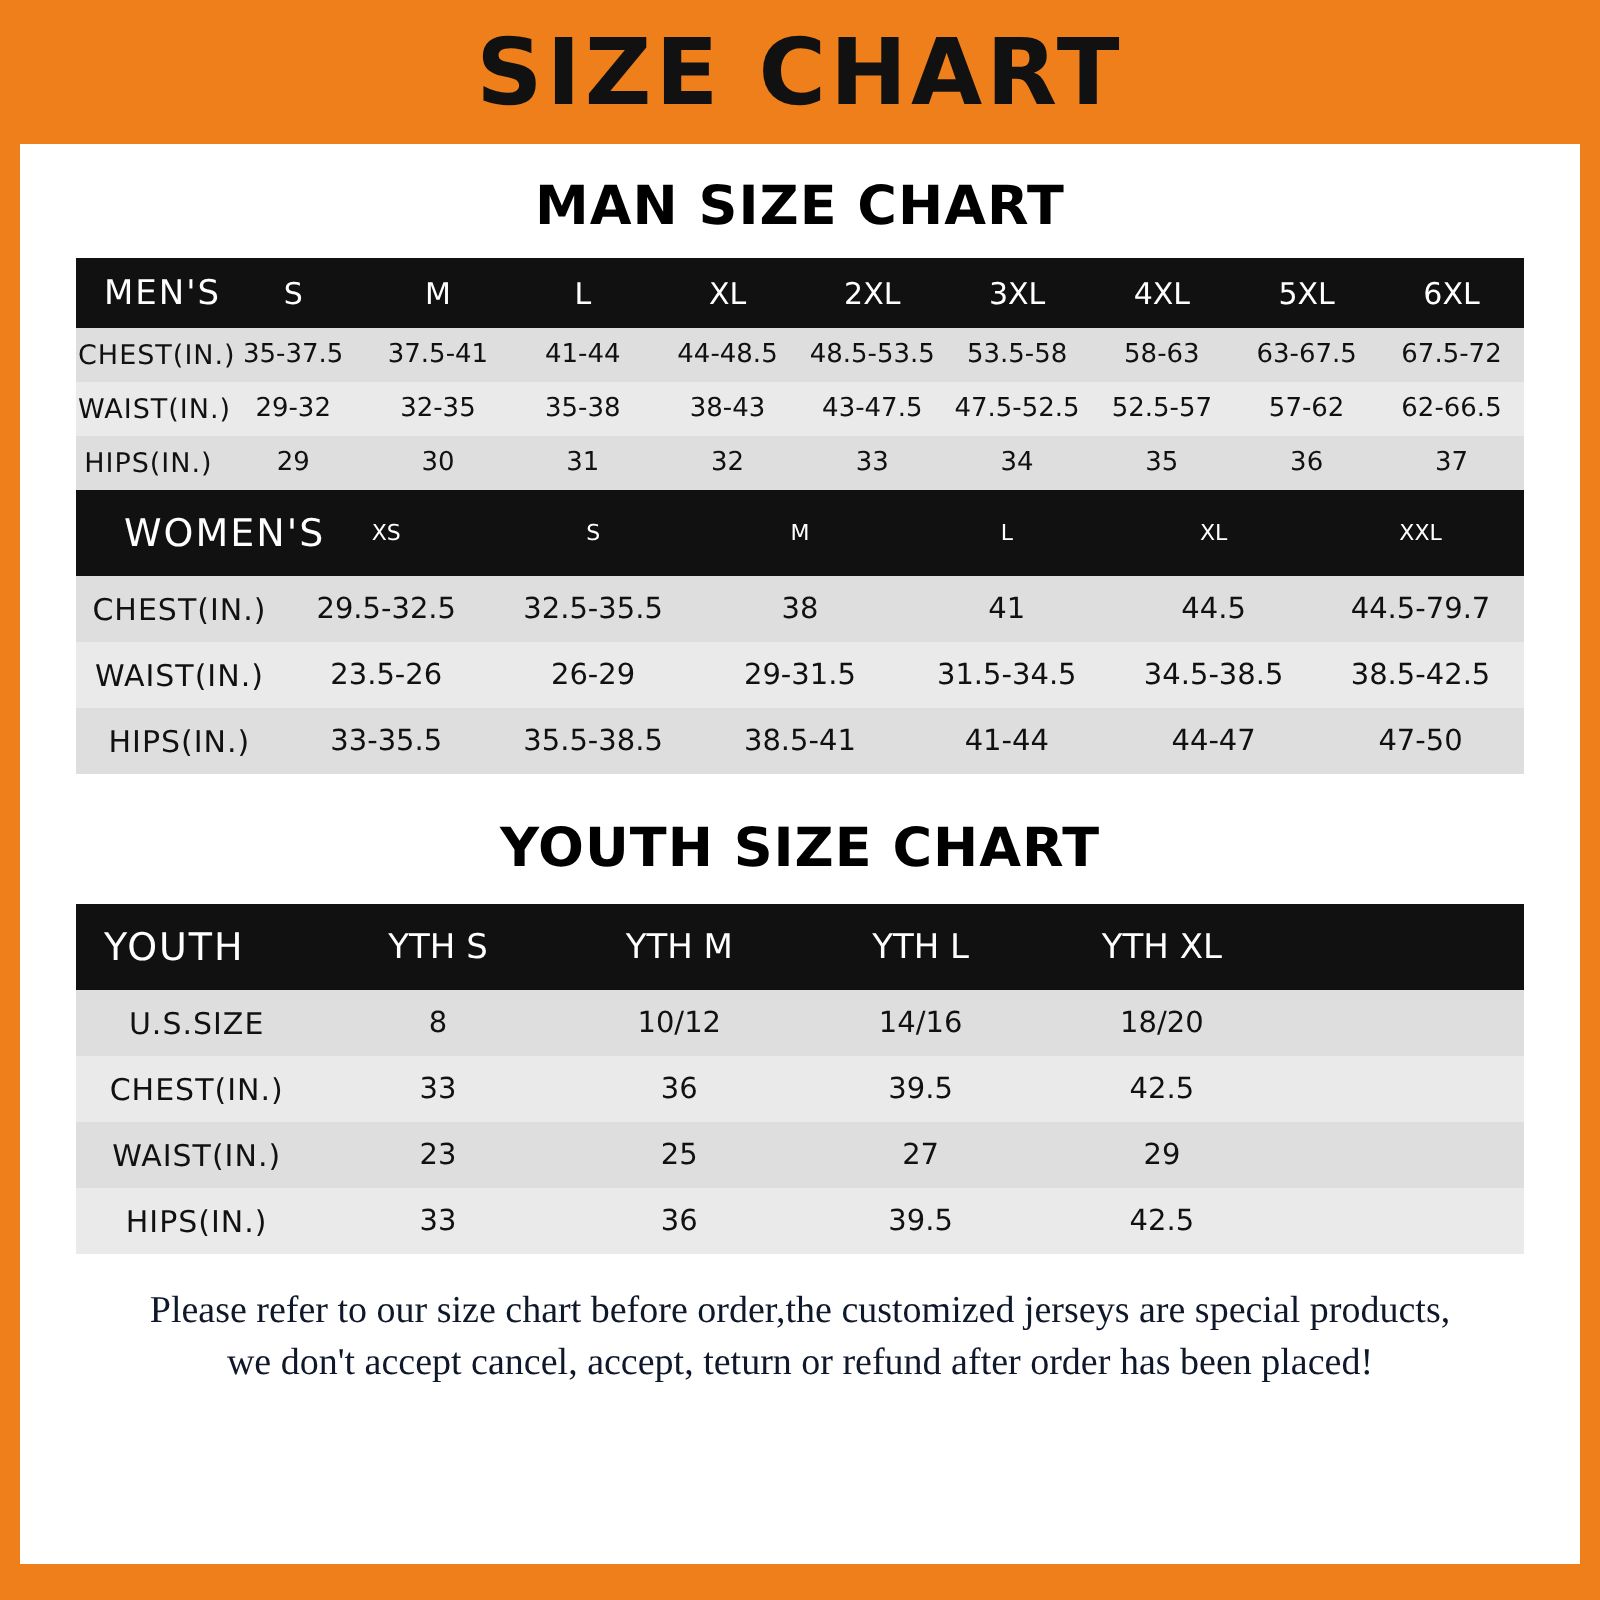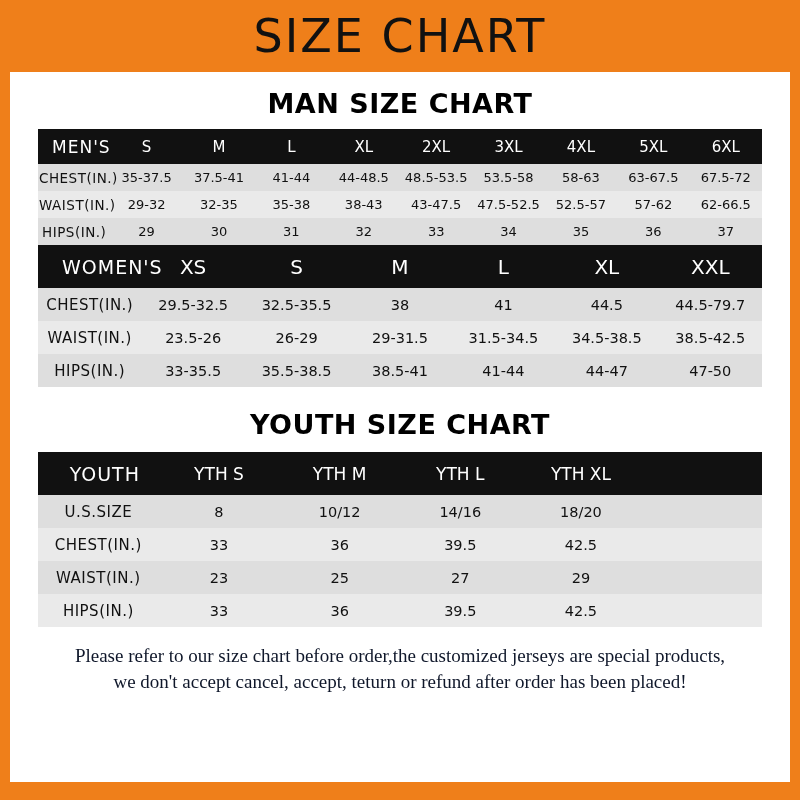--- a/index.html
+++ b/index.html
@@ -25,21 +25,21 @@
   .banner {
     background: #ef7f1a;
     height: 72px;
     display: flex;
     align-items: center;
     justify-content: center;
     margin: 0 -10px;
   }
   .banner-title {
     font-family: "DejaVu Sans", sans-serif;
-    font-weight: normal;
+    font-weight: bold;
     font-size: 46px;
     letter-spacing: 2px;
     color: #111111;
     line-height: 1;
   }
   .section {
     padding: 0 28px;
   }
   .section-title {
     text-align: center;
@@ -77,34 +77,34 @@
   .men thead th.rowlabel {
     text-align: left;
     padding-left: 14px;
     font-size: 17px;
     letter-spacing: 1px;
   }
   .men tbody td { font-size: 13px; height: 25px; }
   .men tbody td.rowlabel { font-size: 13.5px; letter-spacing: 0.5px; }
 
   
-  .women thead th { font-size: 20px; height: 41px; }
+  .women thead th { font-size: 11px; height: 41px; }
   .women thead th.rowlabel {
     text-align: left;
     padding-left: 24px;
     font-size: 19px;
     letter-spacing: 1px;
   }
   .women tbody td { font-size: 14.5px; height: 31px; }
   .women tbody td.rowlabel { font-size: 15px; letter-spacing: 0.5px; }
 
   
   .youth thead th { font-size: 17px; height: 41px; }
   .youth thead th.rowlabel {
-    text-align: center;
+    text-align: left;
     padding-left: 14px;
     font-size: 19px;
     letter-spacing: 1px;
   }
   .youth tbody td { font-size: 14.5px; height: 31px; }
   .youth tbody td.rowlabel { font-size: 15px; letter-spacing: 0.5px; }
 
   tr.band-light { background: #dedede; }
   tr.band-lighter { background: #eaeaea; }
 

